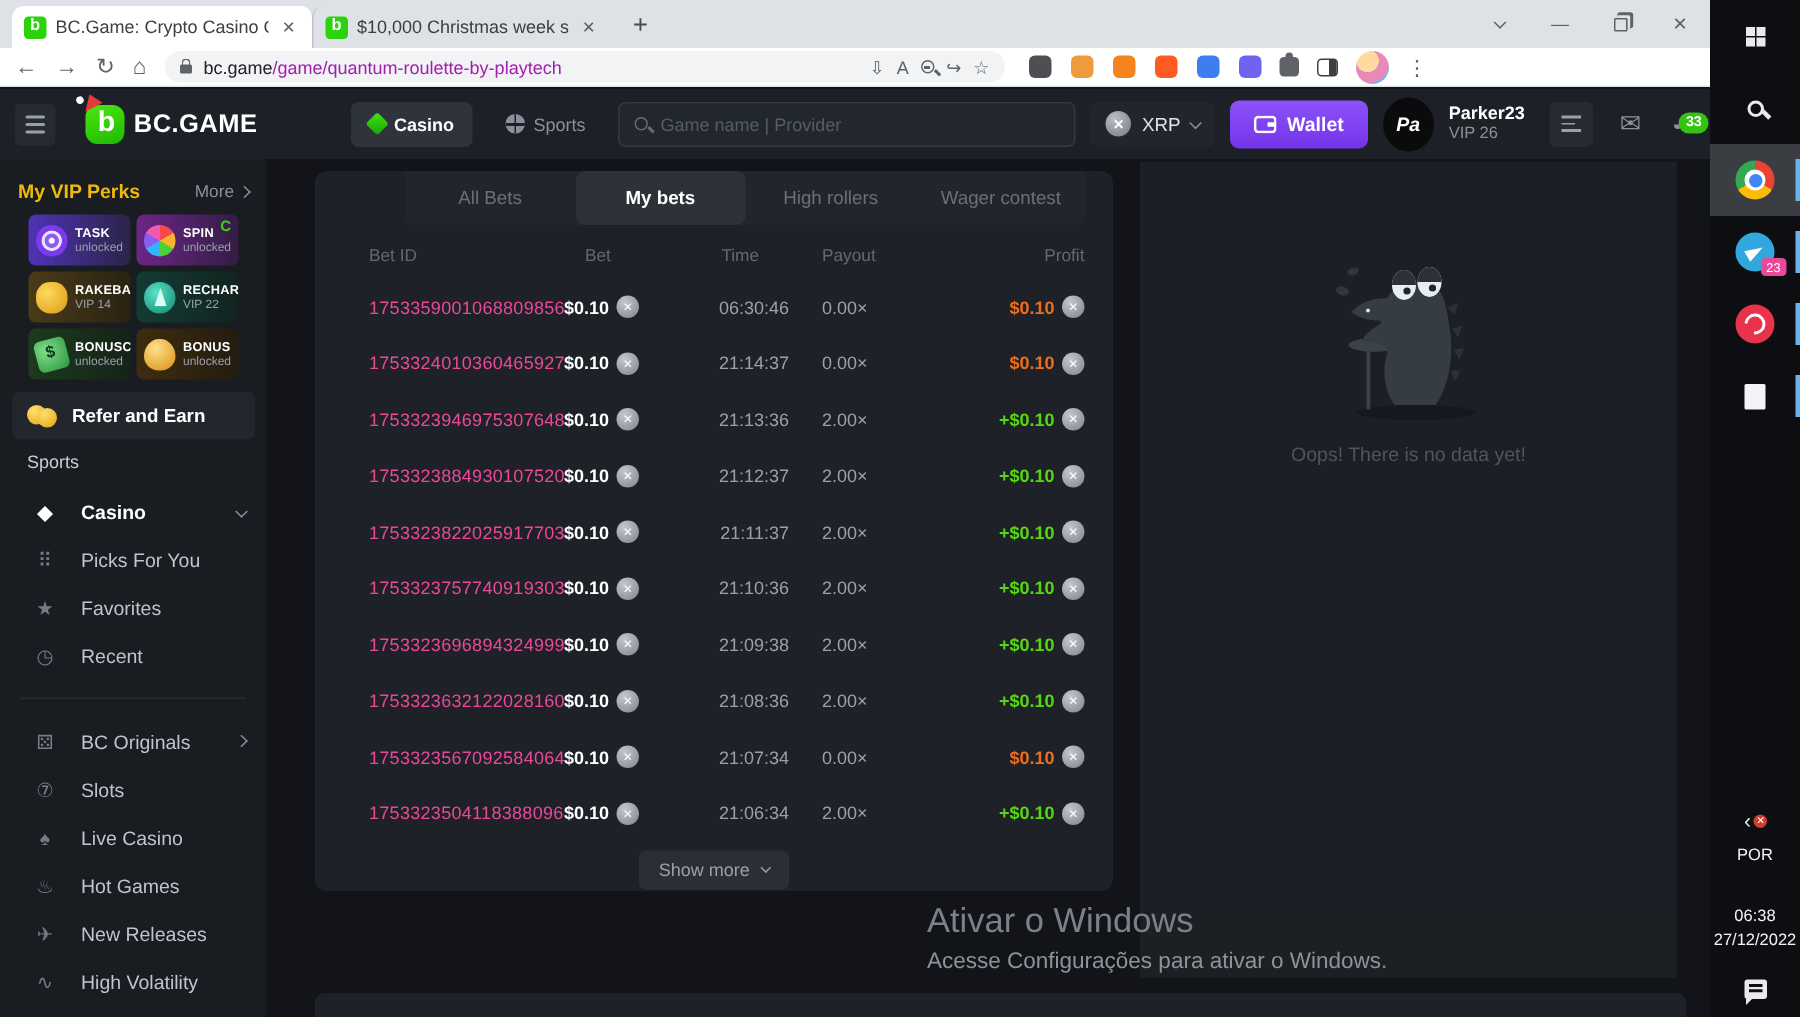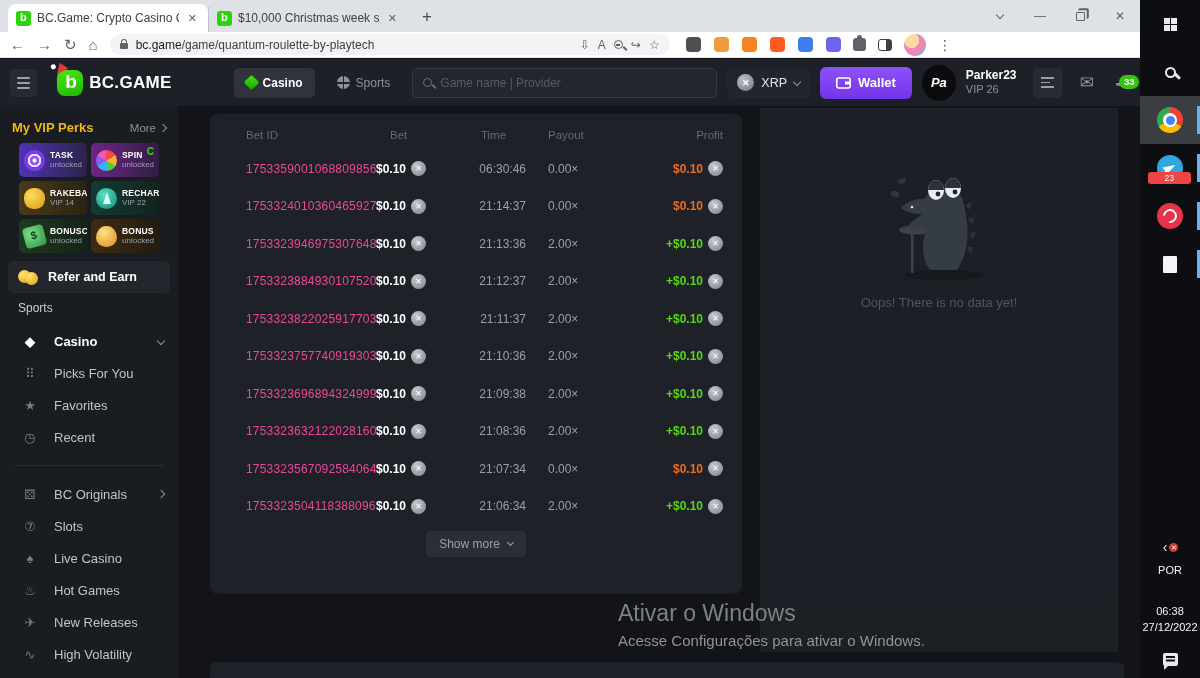--- a/index.html
+++ b/index.html
@@ -22,21 +22,21 @@
   .wc{width:40px;height:32px;display:flex;align-items:center;justify-content:center;color:#5f6368;font-size:12px}
   .wc .chev{margin-top:-3px}
   .rest i{display:block;width:9px;height:9px;border:1.2px solid #5f6368;border-radius:1px;box-shadow:2px -2px 0 -0.2px #dee1e6,3px -3px 0 0.8px #5f6368}
   #toolbar{position:absolute;left:0;top:32px;width:1140px;height:26px;background:#fff;border-bottom:1px solid #e4e6e9;display:flex;align-items:center;padding:0 10px;gap:12px}
   .nav{color:#5f6368;font-size:15px;line-height:1}
   .urlbar{flex:0 0 560px;height:21px;background:#f1f3f4;border-radius:11px;display:flex;align-items:center;padding:0 10px;gap:8px}
   .lock{width:8px;height:6px;background:#5f6368;border-radius:1px;position:relative;margin-top:3px}
   .lock::before{content:"";position:absolute;left:1px;top:-4px;width:6px;height:6px;border:1.4px solid #5f6368;border-radius:4px 4px 0 0;border-bottom:none;box-sizing:border-box}
   .url{font-size:12px;color:#202124;white-space:nowrap;flex:1}
   .url b{font-weight:normal;color:#202124}
-  .upath{color:#404040}
+  .upath{color:#a21caf}
   .uic{color:#5f6368;font-size:12px}
   .ic-zoom{width:9px;height:9px;border:1.6px solid #5f6368;border-radius:50%;position:relative}
   .ic-zoom::before{content:"";position:absolute;left:1px;top:3px;width:4px;height:1.6px;background:#5f6368}
   .ic-zoom::after{content:"";position:absolute;right:-4px;bottom:-3px;width:2px;height:5px;background:#5f6368;transform:rotate(-45deg)}
   #extarea{display:flex;align-items:center;gap:13px;margin-left:4px}
   .ext{width:15px;height:15px;border-radius:4px;display:inline-block}
   .puzzle{width:13px;height:13px;background:#5f6368;border-radius:3px;position:relative}
   .puzzle::before{content:"";position:absolute;left:4px;top:-3px;width:5px;height:5px;border-radius:50%;background:#5f6368}
   .sidepanel{width:14px;height:12px;border:1.6px solid #3c4043;border-radius:3px;position:relative}
   .sidepanel::after{content:"";position:absolute;right:0;top:0;width:5px;height:100%;background:#3c4043}
@@ -172,21 +172,21 @@
   .search-button .tic{width:11px;height:11px;border:2px solid #e8eaed;border-radius:50%}
   .search-button .tic::after{content:"";position:absolute;right:-5px;bottom:-4px;width:2.5px;height:7px;background:#e8eaed;transform:rotate(-45deg)}
   .chrome .tic{width:26px;height:26px;border-radius:50%;background:conic-gradient(#ea4335 0 120deg,#fbbc05 120deg 240deg,#34a853 240deg 360deg)}
   .chrome .tic::before{content:"";position:absolute;left:6px;top:6px;width:14px;height:14px;border-radius:50%;background:#fff}
   .chrome .tic::after{content:"";position:absolute;left:8.5px;top:8.5px;width:9px;height:9px;border-radius:50%;background:#4285f4}
   .telegram .tic{width:26px;height:26px;border-radius:50%;background:#31a8dd}
   .telegram .tic::after{content:"";position:absolute;left:7px;top:9px;border-style:solid;border-width:4.5px 0 4.5px 12px;border-color:transparent transparent transparent #fff;transform:rotate(-30deg)}
   .media-app .tic{width:26px;height:26px;border-radius:50%;background:#e8334a}
   .media-app .tic::after{content:"";position:absolute;left:6px;top:6px;width:10px;height:10px;border:2.5px solid #fff;border-radius:50%;border-left-color:transparent;transform:rotate(-40deg)}
   .notepad .tic{width:14px;height:17px;background:#f2f4f6;border-radius:1px}
-  .tbadge{position:absolute;right:9px;bottom:8px;background:#ef4444;color:#fff;font-size:8.5px;border-radius:3px;padding:1px 17px}
+  .tbadge{position:absolute;right:9px;bottom:8px;background:#ec4899;color:#fff;font-size:8.5px;border-radius:3px;padding:1px 4px}
   #traygap{flex:1}
   .trayrow{display:flex;align-items:center;gap:10px;color:#e8eaed;margin-bottom:8px}
   .trchev{font-size:14px;color:#e8eaed}
   .spk{width:14px;height:12px;background:#e8eaed;clip-path:polygon(0 33%,32% 33%,65% 5%,65% 95%,32% 67%,0 67%);position:relative}
   .spkx{position:absolute;color:#fff;background:#d43b2d;font-size:7px;border-radius:50%;width:9px;height:9px;line-height:9px;text-align:center;margin:-4px 0 0 -8px}
   .trtext{color:#f2f4f6;font-size:11px;text-align:center;line-height:1.4}
   .lang{margin-bottom:26px}
   .clock{margin-bottom:18px}
   .action{width:15px;height:13px;background:#e8eaed;border-radius:2px;position:relative;margin-bottom:12px}
   .action::before{content:"";position:absolute;left:3px;top:3px;width:9px;height:1.6px;background:#0c0e12;box-shadow:0 3.5px 0 #0c0e12}
@@ -408,20 +408,26 @@
             </div>
             <div class="mitem">
               <span class="micon">∿</span>
               <span class="mlabel">High Volatility</span>
             </div>
             <div class="mitem"></div>
           </div>
       </div>
 
       <div id="betspanel">
+        <div id="bettabs">
+            <div class="bettab">All Bets</div>
+            <div class="bettab act">My bets</div>
+            <div class="bettab">High rollers</div>
+            <div class="bettab">Wager contest</div>
+          </div>
         <div id="colhead" class="tgrid">
           <span class="h-id">Bet ID</span>
           <span class="h-bet">Bet</span>
           <span class="h-time">Time</span>
           <span class="h-payout">Payout</span>
           <span class="h-profit">Profit</span>
         </div>
         <div id="rows">
             <div class="brow tgrid">
               <span class="c id">1753359001068809856</span>

